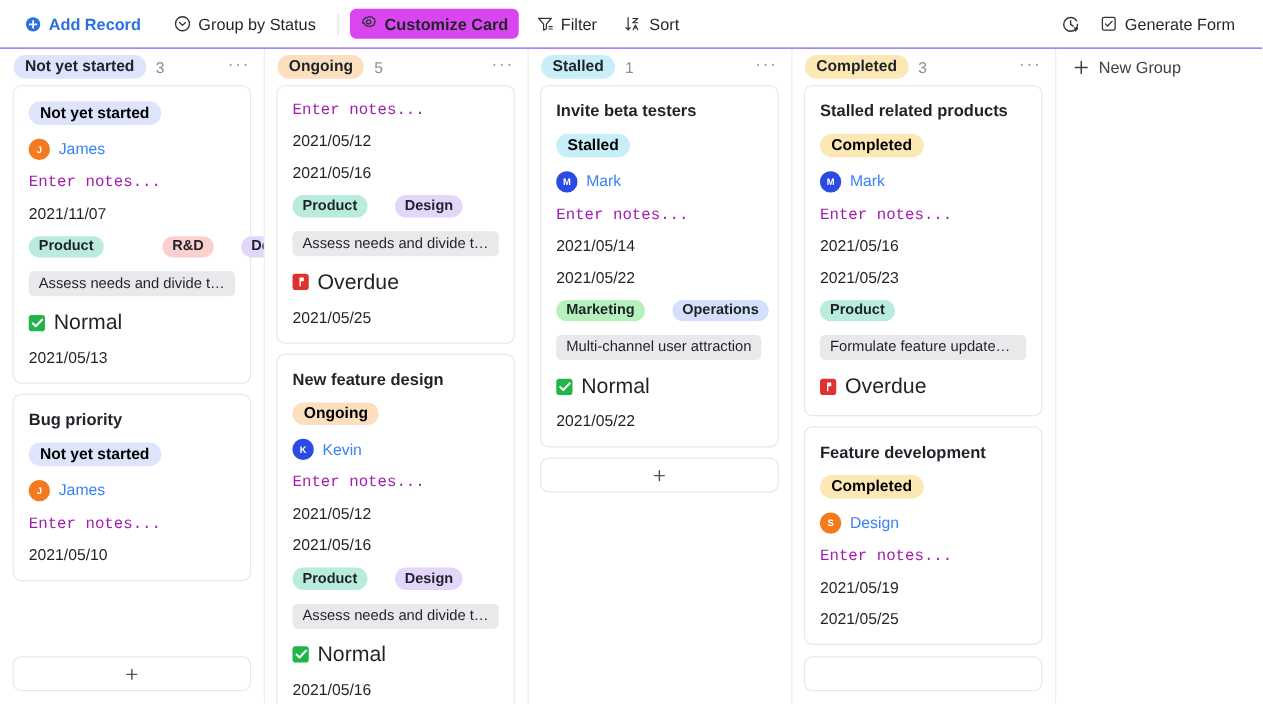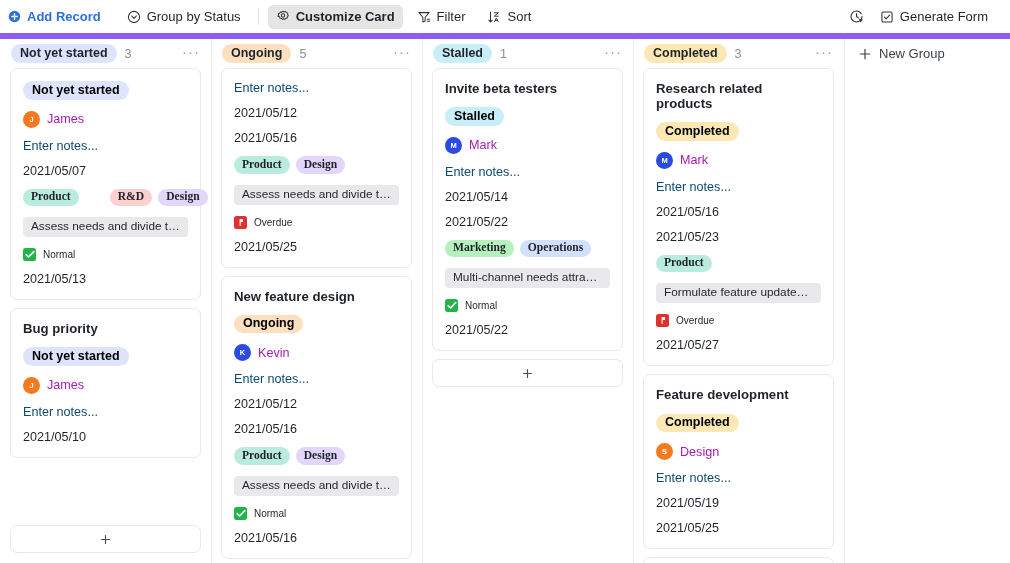--- a/index.html
+++ b/index.html
@@ -9,36 +9,36 @@
     font-family: "Liberation Sans", sans-serif;
     overflow: hidden;
     -webkit-font-smoothing: antialiased;
   }
   body { display: flex; flex-direction: column; position: relative; }
 
   
   .toolbar {
     height: 39px; min-height: 39px;
     display: flex; align-items: center;
-    padding: 0 14px 0 0;
-    border-bottom: 6px solid #8b5cf6;
+    padding: 0 14px 0 12px;
+    border-bottom: 1px solid #8b5cf6;
     background: #fff;
     position: relative;
   }
   .tb-left { display: flex; align-items: center; gap: 0; }
   .tb-right { margin-left: auto; display: flex; align-items: flex-end; gap: 2px; }
   .tb-btn {
     display: flex; align-items: center; gap: 6px;
     height: 24px; padding: 0 8px;
     border-radius: 5px;
     font-size: 13px; color: #1f2329;
     white-space: nowrap; cursor: pointer;
   }
   .tb-btn.accent { color: #2b6fe3; font-weight: 700; }
-  .tb-btn.hl { background: #e5e5e5; font-weight: 700; }
+  .tb-btn.hl { background: #d946ef; font-weight: 700; }
   .tb-btn .lbl { line-height: 1; }
   .tb-sep { width: 1px; height: 17px; background: #e3e3e6; margin: 0 9px; }
   .icon { display: inline-flex; align-items: center; justify-content: center; flex: none; }
   .tb-icon-only {
     width: 26px; height: 24px; display: flex; align-items: center;
     justify-content: center; border-radius: 5px; cursor: pointer;
   }
 
   
   .board {
@@ -89,44 +89,44 @@
     display: flex; flex-direction: column;
     gap: 11px;
     cursor: pointer;
     flex: none;
   }
   .card-title {
     font-size: 13.2px; font-weight: 700; color: #1f2329;
     line-height: 1.15;
   }
   .row { display: flex; align-items: center; gap: 7px; min-height: 16px; }
-  .tagrow { display: flex; gap: 6px; flex-wrap: nowrap; font-family: Liberation Serif, serif; }
+  .tagrow { display: flex; gap: 22px; flex-wrap: nowrap; }
   .tag {
     font-size: 11.6px; font-weight: 700; color: #1f2329;
     padding: 2.5px 8px 3.5px; border-radius: 9px; line-height: 1;
     white-space: nowrap;
   }
   .avatar {
     width: 17px; height: 17px; border-radius: 50%;
     color: #fff; font-size: 7.5px; font-weight: 700;
     display: flex; align-items: center; justify-content: center;
     flex: none;
   }
-  .person { font-size: 12.6px; color: #a21caf; }
-  .notes { font-size: 12.6px; color: #0c4a6e; }
+  .person { font-size: 12.6px; color: #3b82f6; }
+  .notes { font-size: 12.6px; color: #a21caf; font-family: Liberation Mono, monospace; }
   .date { font-size: 12.6px; color: #1f2329; }
   .chipgray {
     background: #e9e9eb; color: #1f2329;
     font-size: 11.8px; padding: 3px 8px 4px; border-radius: 4px;
     line-height: 1.1; display: inline-block;
     max-width: 100%; overflow: hidden; text-overflow: ellipsis;
     white-space: nowrap; align-self: flex-start;
   }
   .prio { display: flex; align-items: center; gap: 7px; }
-  .prio-label { font-size: 10px; color: #1f2329; }
+  .prio-label { font-size: 17px; color: #1f2329; }
   .sq { width: 13px; height: 13px; border-radius: 2.5px; flex: none;
         display: flex; align-items: center; justify-content: center; }
   .sq.green { background: #21b548; }
   .sq.red { background: #e03131; }
 
   .add-card {
     border: 1px solid #e8e8ea; border-radius: 7px;
     height: 28px; min-height: 28px;
     display: flex; align-items: center; justify-content: center;
     color: #4a4f58; background: #fff; cursor: pointer; flex: none;
@@ -232,21 +232,21 @@
       <div class="col-body">
         <div class="card">
           <div class="row">
             <span class="status-pill" style="background: rgb(221, 228, 251);">Not yet started</span>
           </div>
           <div class="row">
             <div class="avatar" style="background: rgb(245, 121, 31);">J</div>
             <span class="person">James</span>
           </div>
           <div class="notes">Enter notes...</div>
-          <div class="date">2021/05/07</div>
+          <div class="date">2021/11/07</div>
           <div class="tagrow">
             <span class="tag" style="background: rgb(185, 236, 221);">Product</span>
             <span class="tag" style="background: rgb(251, 208, 207); margin-left: 25px;">R&amp;D</span>
             <span class="tag" style="background: rgb(226, 214, 251);">Design</span>
           </div>
           <div class="chipgray">Assess needs and divide tasks</div>
           <div class="prio">
             <span class="sq green">
               <svg width="10" height="9" viewBox="0 0 10 9">
                 <path d="M1.2 4.6L3.6 7 8.8 1.6" fill="none" stroke="#fff" stroke-width="1.6" stroke-linecap="round" stroke-linejoin="round"></path>
@@ -349,21 +349,21 @@
             <div class="avatar" style="background: rgb(43, 74, 227);">M</div>
             <span class="person">Mark</span>
           </div>
           <div class="notes">Enter notes...</div>
           <div class="date">2021/05/14</div>
           <div class="date">2021/05/22</div>
           <div class="tagrow">
             <span class="tag" style="background: rgb(182, 240, 189);">Marketing</span>
             <span class="tag" style="background: rgb(211, 224, 251);">Operations</span>
           </div>
-          <div class="chipgray">Multi-channel needs attraction</div>
+          <div class="chipgray">Multi-channel user attraction</div>
           <div class="prio">
             <span class="sq green">
               <svg width="10" height="9" viewBox="0 0 10 9">
                 <path d="M1.2 4.6L3.6 7 8.8 1.6" fill="none" stroke="#fff" stroke-width="1.6" stroke-linecap="round" stroke-linejoin="round"></path>
               </svg>
             </span>
             <span class="prio-label">Normal</span>
           </div>
           <div class="date">2021/05/22</div>
         </div>
@@ -376,21 +376,21 @@
     </div>
     <div class="vline" style="left: 633px;"></div>
     <div class="col">
       <div class="col-head">
         <span class="status-pill" style="background: rgb(251, 232, 180); color: rgb(31, 35, 41);">Completed</span>
         <span class="col-count">3</span>
         <span class="col-more">···</span>
       </div>
       <div class="col-body">
         <div class="card">
-          <div class="card-title">Research related products</div>
+          <div class="card-title">Stalled related products</div>
           <div class="row">
             <span class="status-pill" style="background: rgb(251, 232, 180);">Completed</span>
           </div>
           <div class="row">
             <div class="avatar" style="background: rgb(43, 74, 227);">M</div>
             <span class="person">Mark</span>
           </div>
           <div class="notes">Enter notes...</div>
           <div class="date">2021/05/16</div>
           <div class="date">2021/05/23</div>
@@ -400,21 +400,20 @@
           <div class="chipgray">Formulate feature updates bas...</div>
           <div class="prio">
             <span class="sq red">
               <svg width="7" height="9" viewBox="0 0 7 9">
                 <rect x="2.6" y="1" width="1.1" height="7" fill="#fff"></rect>
                 <rect x="3.4" y="1" width="2.6" height="3" fill="#fff"></rect>
               </svg>
             </span>
             <span class="prio-label">Overdue</span>
           </div>
-          <div class="date">2021/05/27</div>
         </div>
         <div class="card">
           <div class="card-title">Feature development</div>
           <div class="row">
             <span class="status-pill" style="background: rgb(251, 232, 180);">Completed</span>
           </div>
           <div class="row">
             <div class="avatar" style="background: rgb(245, 121, 31);">S</div>
             <span class="person">Design</span>
           </div>

